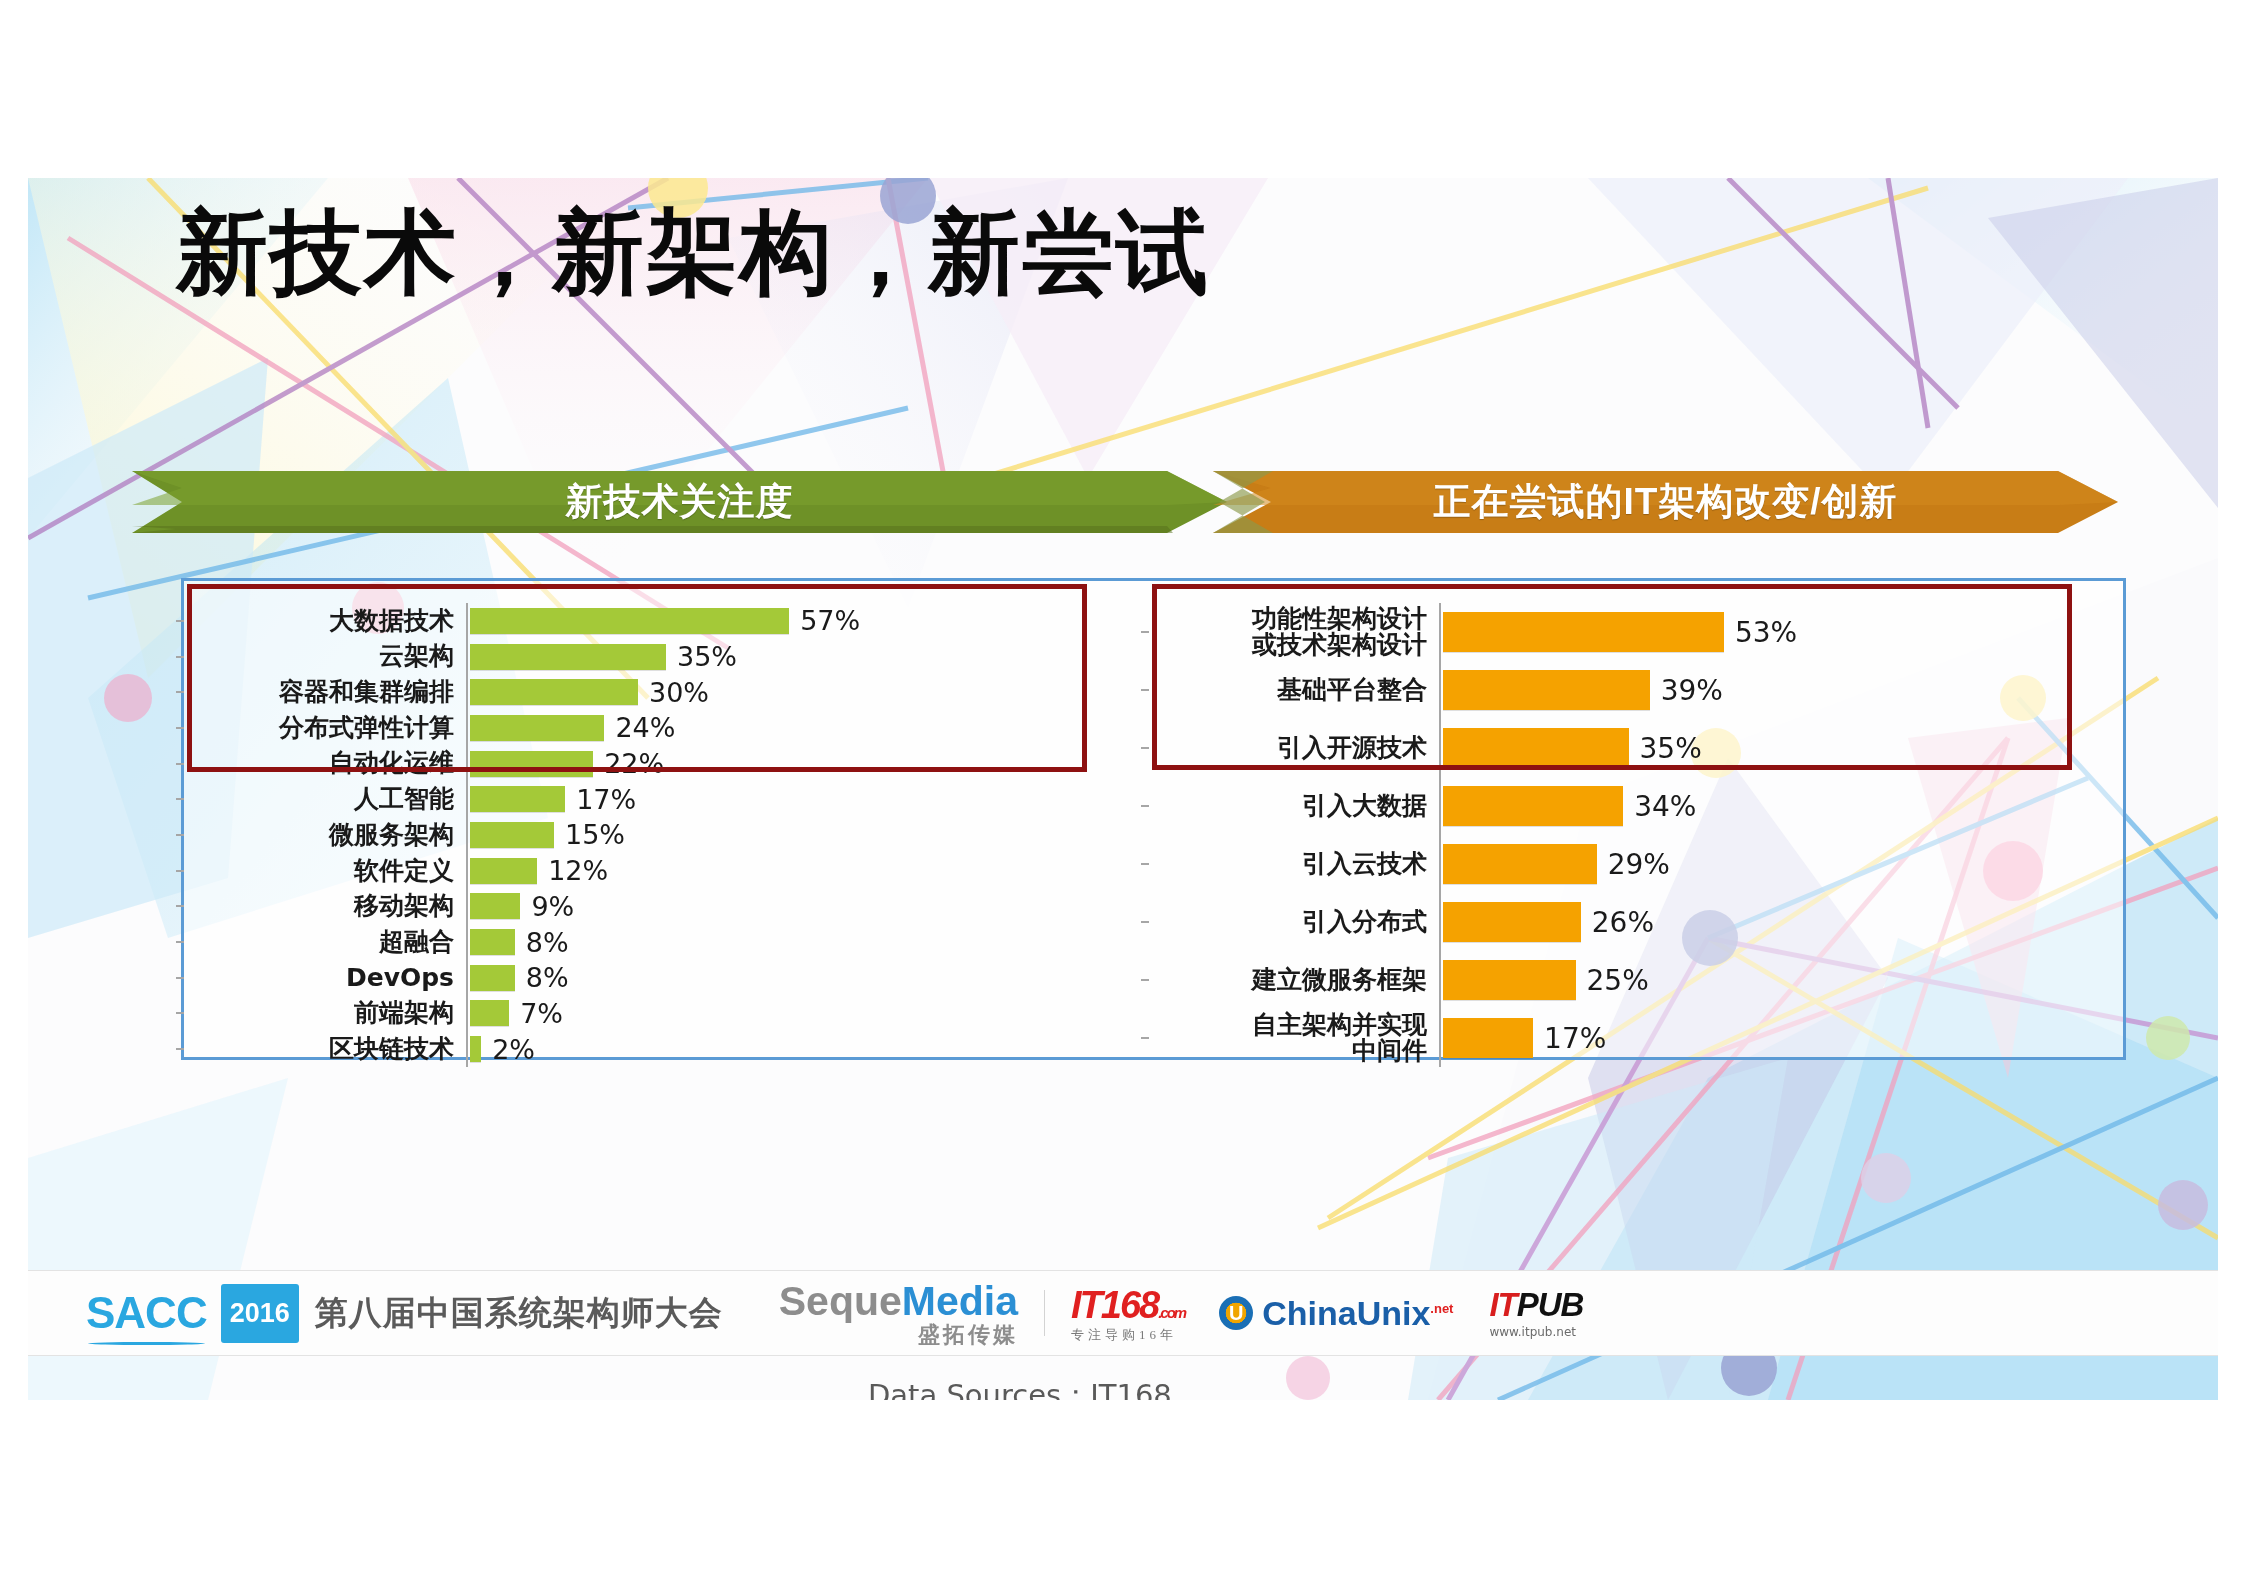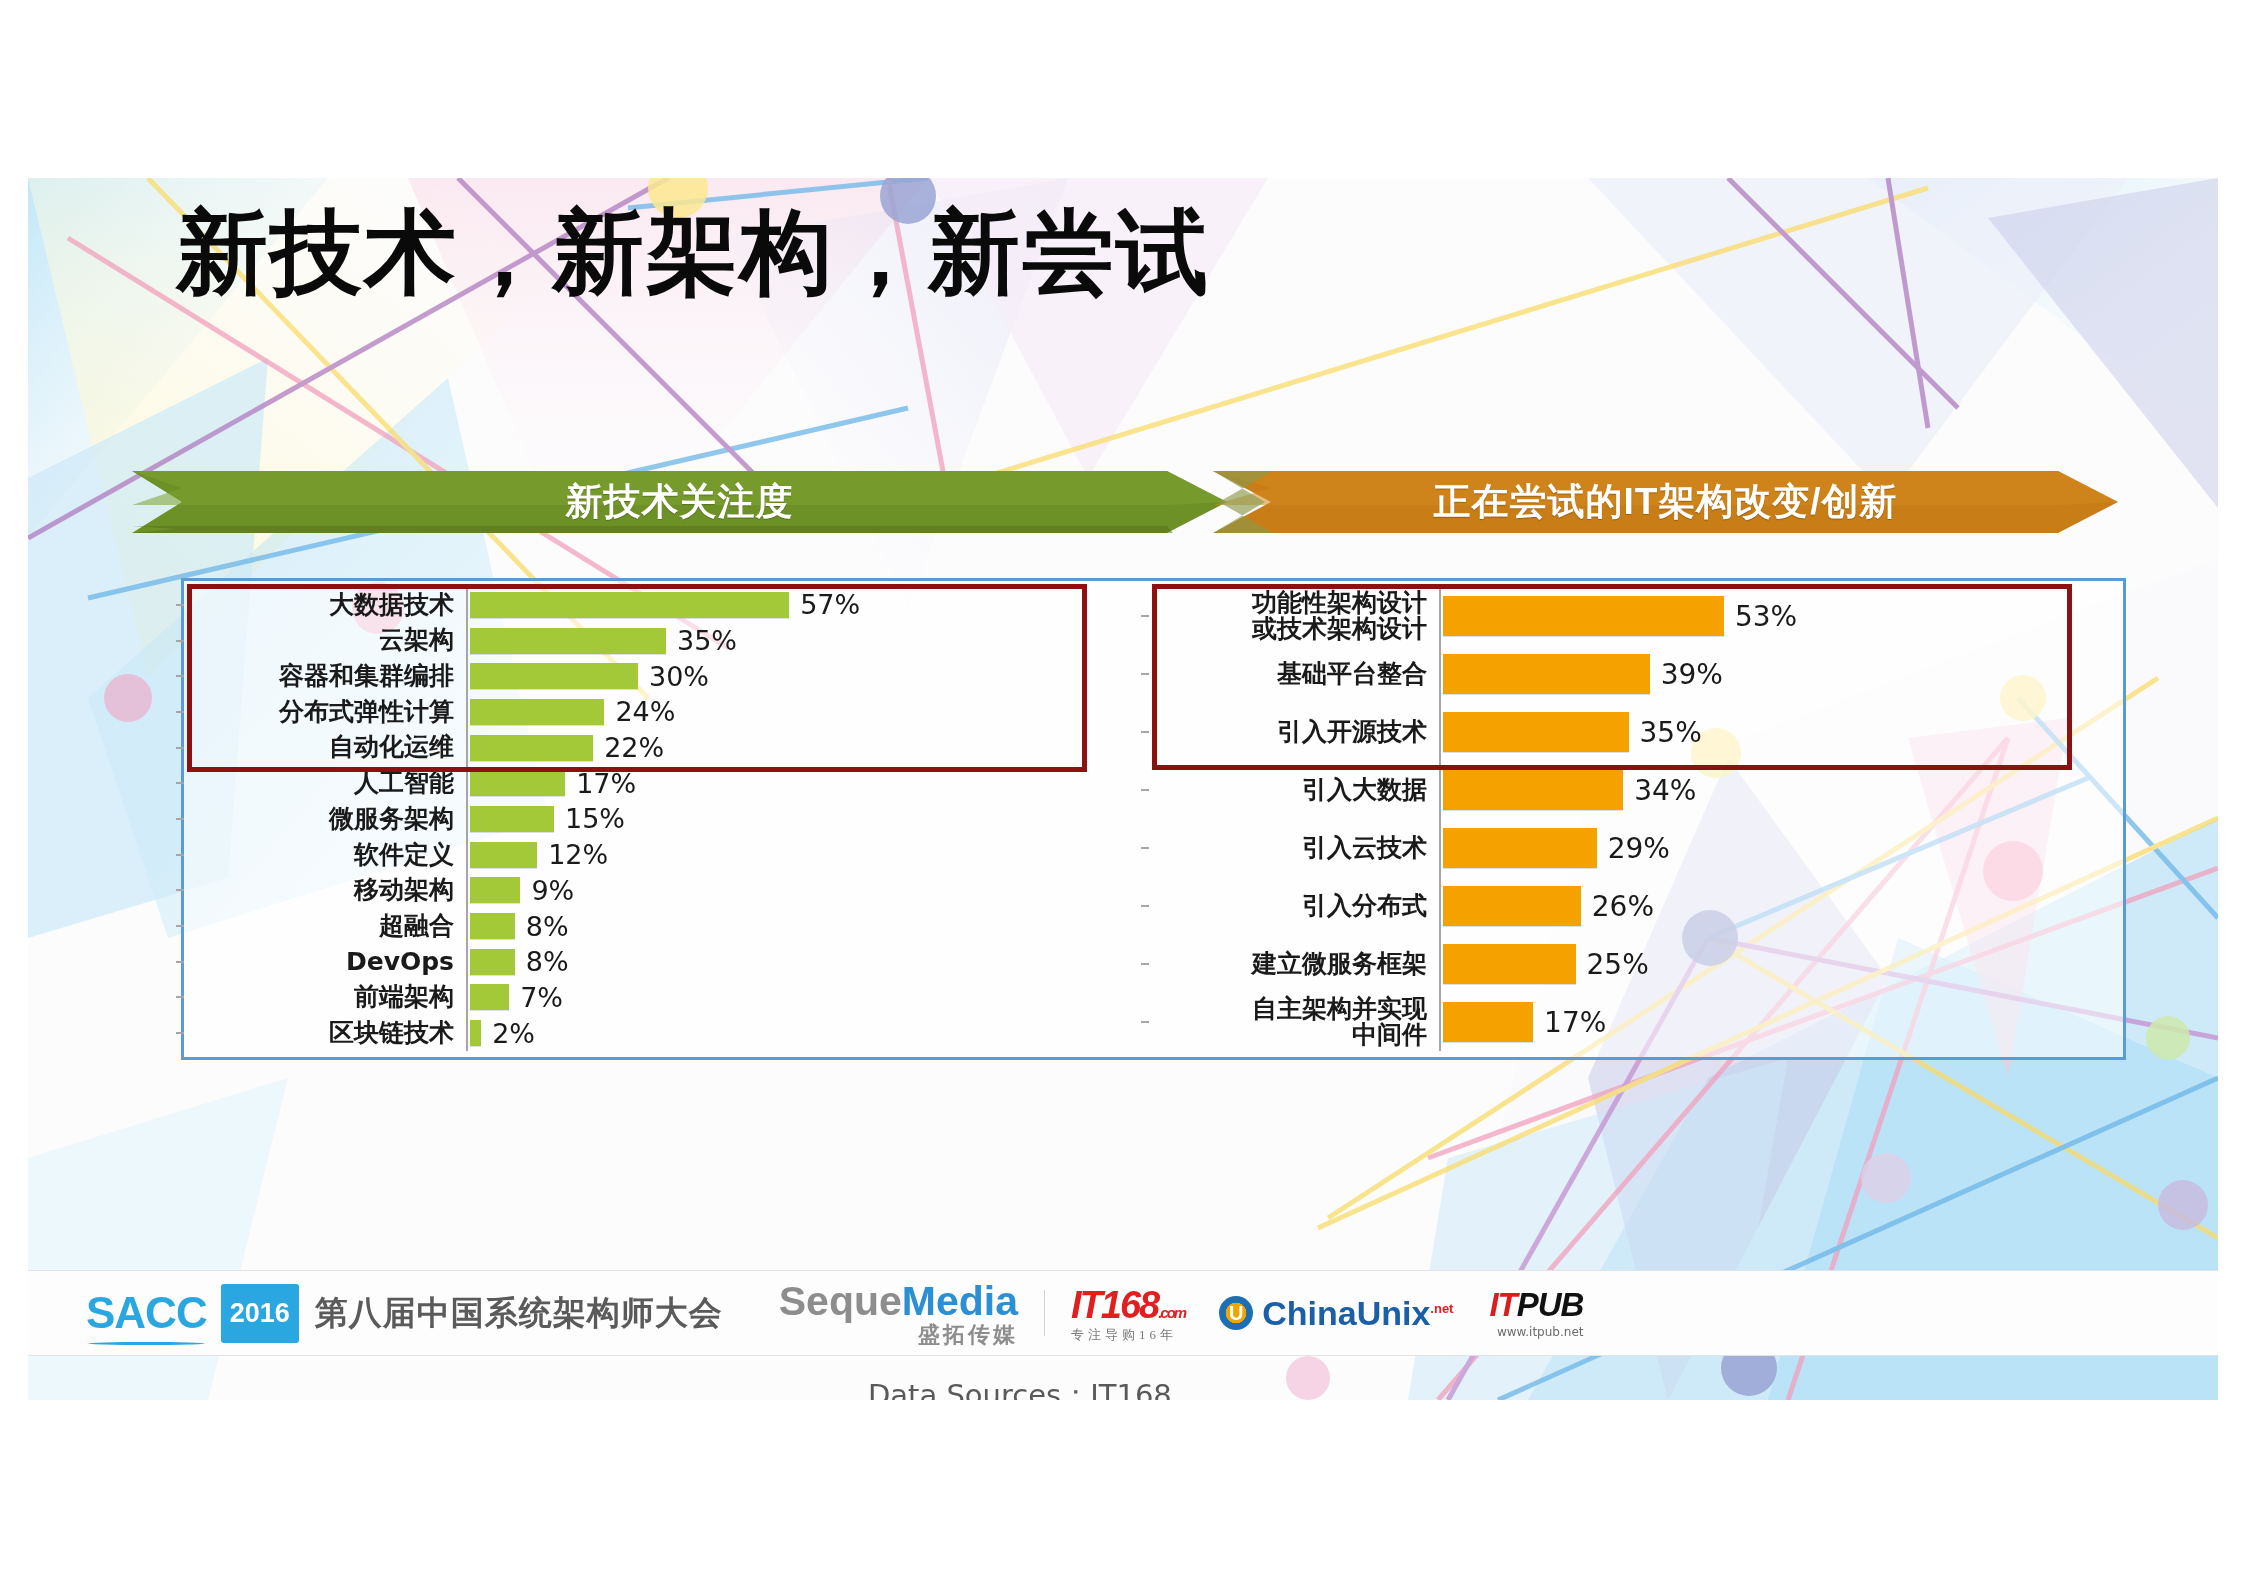--- a/index.html
+++ b/index.html
@@ -22,21 +22,21 @@
   .banner span{position:relative;z-index:3;text-shadow:0 1px 1px rgba(0,0,0,.25);}
   .bshape{position:absolute;inset:0;z-index:1;}
   #banner-green{left:104px;top:293px;width:1095px;}
   #banner-orange{left:1185px;top:293px;width:905px;}
 
   
   #panel{position:absolute;left:153px;top:400px;width:1945px;height:482px;
          border:3px solid #5b9bd5;background:rgba(255,255,255,0.55);box-sizing:border-box;}
 
   
-  .chart{position:absolute;top:0;height:100%;box-sizing:border-box;}
+  .chart{position:absolute;top:16px;height:100%;box-sizing:border-box;}
   #chart-left{left:0;width:930px;}
   #chart-right{left:965px;width:975px;}
 
   .axis{position:absolute;top:6px;bottom:6px;width:2px;background:#a6a6a6;}
   #axis-left{left:282px;}
   #axis-right{left:290px;}
 
   .rows{position:absolute;top:6px;left:0;right:0;bottom:6px;display:flex;flex-direction:column;}
   .row{display:flex;align-items:center;flex:1;min-height:0;position:relative;}
   .rlabel{text-align:right;font-weight:bold;color:#1a1a1a;box-sizing:border-box;padding-right:12px;
@@ -90,21 +90,21 @@
   .cunix .ring{width:34px;height:34px;border-radius:50%;background:
         radial-gradient(circle at 50% 50%,#f0a500 0 42%,#1a6fb5 44% 100%);
         display:flex;align-items:center;justify-content:center;color:#fff;font-size:20px;font-weight:bold;}
   .cunix .t{font-size:34px;font-weight:bold;color:#1a5fa8;margin-left:9px;position:relative;
         font-family:"Liberation Sans",sans-serif;}
   .cunix .t sup{font-size:13px;color:#e02020;}
   .itpub{margin-left:36px;line-height:1;}
   .itpub .t1{font-size:33px;font-weight:bold;font-style:italic;letter-spacing:-1px;}
   .itpub .t1 .r{color:#d81e1e;}
   .itpub .t1 .k{color:#111;}
-  .itpub .t2{font-size:12px;color:#6b6b6b;margin-top:5px;font-family:"DejaVu Sans","Liberation Sans",sans-serif;text-align:right;}
+  .itpub .t2{font-size:12px;color:#6b6b6b;margin-top:5px;font-family:"DejaVu Sans","Liberation Sans",sans-serif;}
 </style>
 </head>
 <body>
 
 <div id="slide">
 
   <div class="bg">
     <svg width="2190" height="1222" viewBox="0 0 2190 1222">
       <defs>
         <linearGradient id="g1" x1="0" y1="0" x2="1" y2="1">

